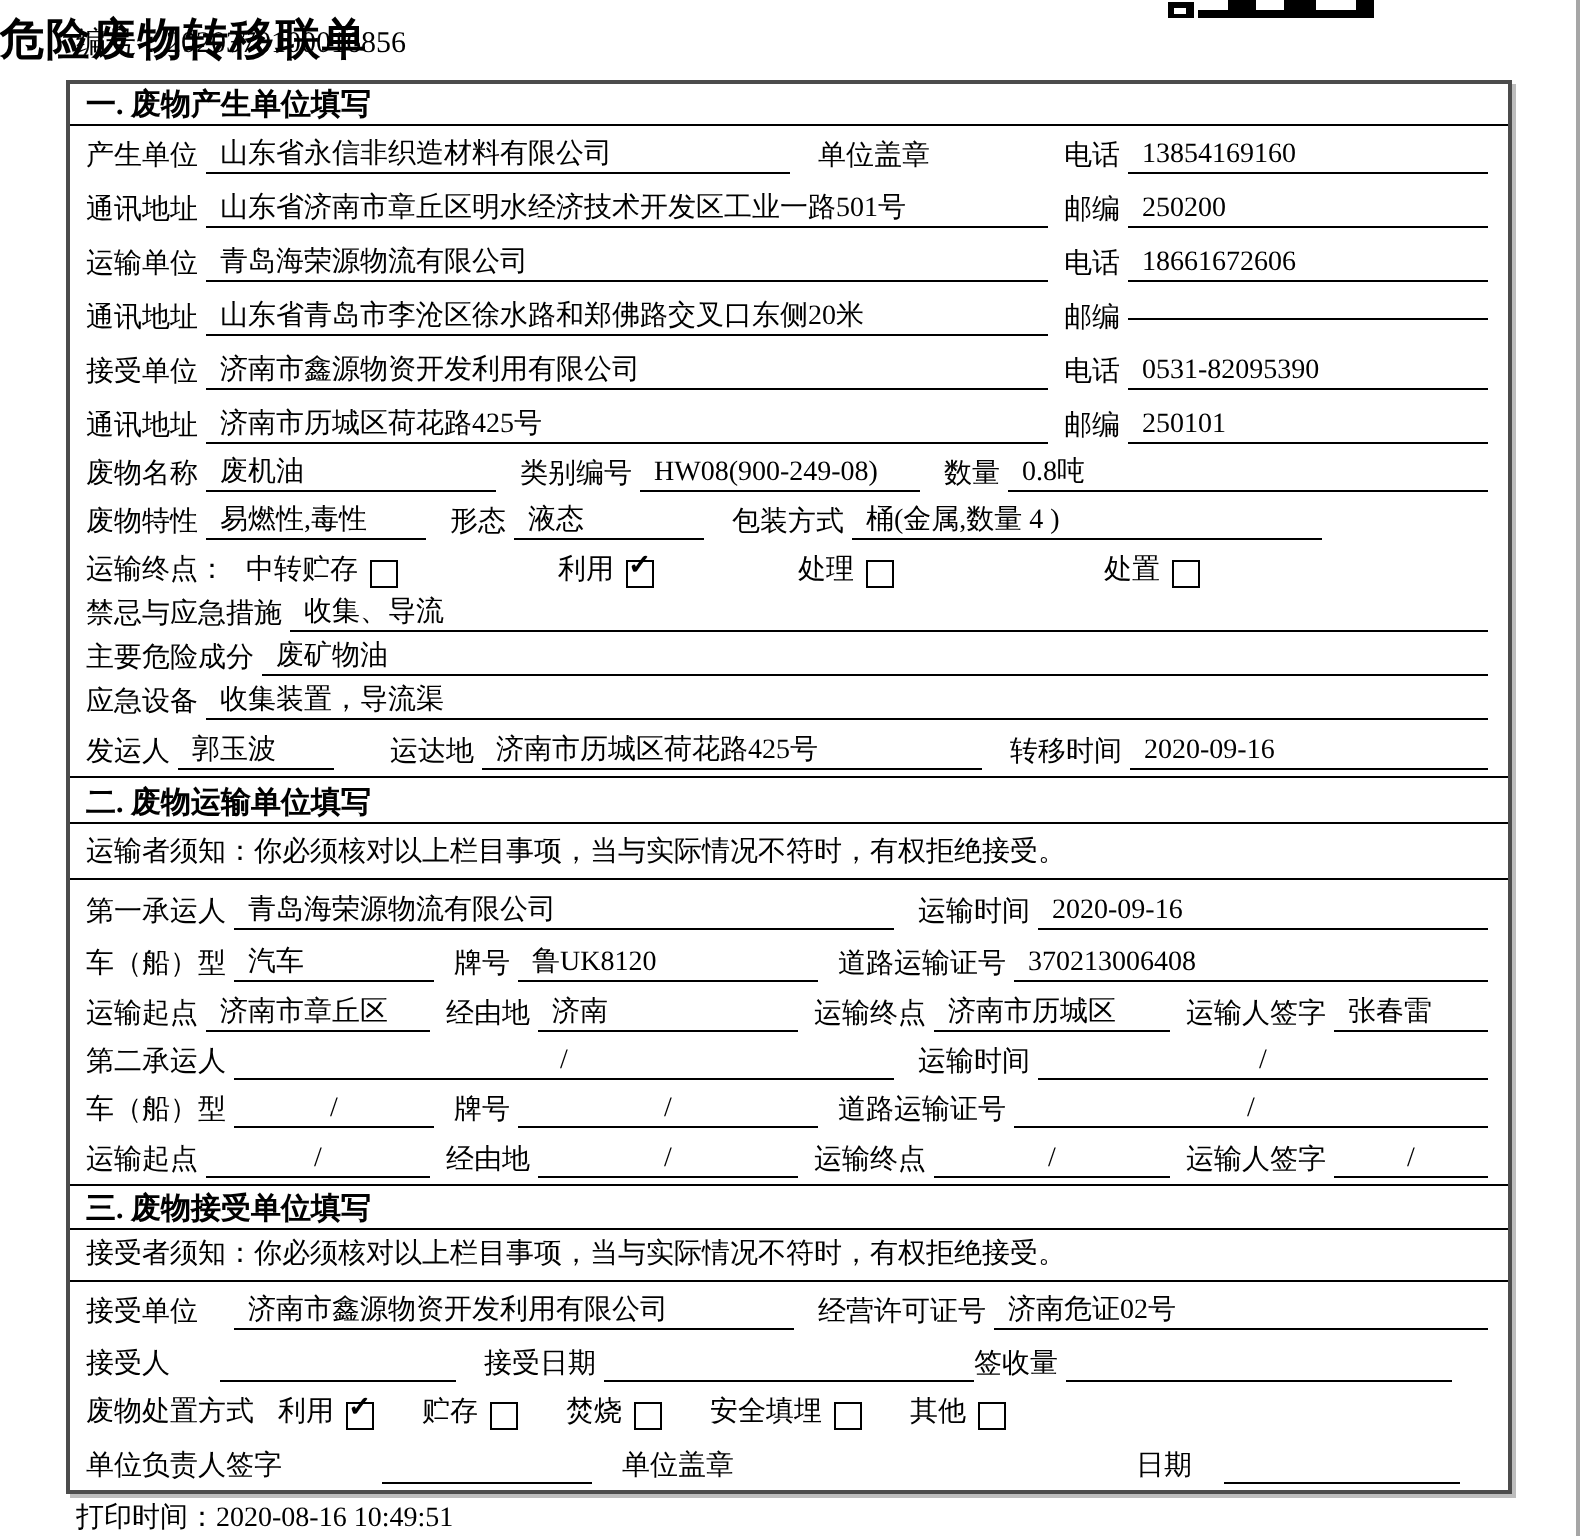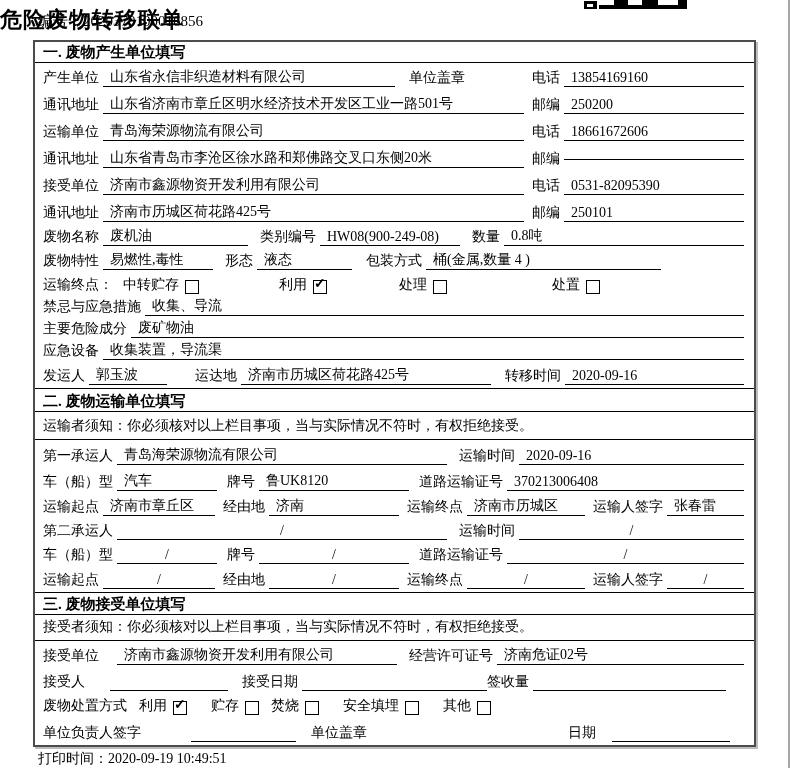--- a/index.html
+++ b/index.html
@@ -262,21 +262,21 @@
   <div class="row" style="height:24px">
     <span class="lbl">废物处置方式</span>
     <span class="opt" style="margin-left:12px">
       <span class="lbl">利用</span>
       <span class="cb checked"></span>
     </span>
     <span class="opt" style="margin-left:24px">
       <span class="lbl">贮存</span>
       <span class="cb"></span>
     </span>
-    <span class="opt" style="margin-left:12px">
+    <span class="opt" style="margin-left:24px">
       <span class="lbl">焚烧</span>
       <span class="cb"></span>
     </span>
     <span class="opt" style="margin-left:24px">
       <span class="lbl">安全填埋</span>
       <span class="cb"></span>
     </span>
     <span class="opt" style="margin-left:24px">
       <span class="lbl">其他</span>
       <span class="cb"></span>
@@ -287,13 +287,13 @@
     <span class="lbl">单位负责人签字</span>
     <span class="u" style="width:105px;margin-left:50px"></span>
     <span class="lbl" style="margin-left:15px">单位盖章</span>
     <span class="sp"></span>
     <span class="lbl">日期</span>
     <span class="u" style="width:118px;margin-right:14px;margin-left:16px"></span>
   </div>
 
 </div>
 
-<div class="ptime"><span>打印时间：</span><span>2020-09-19 10:49:51</span></div>
+<div class="ptime"><span>打印时间：</span><span>2020-08-16 10:49:51</span></div>
 
 </body></html>

